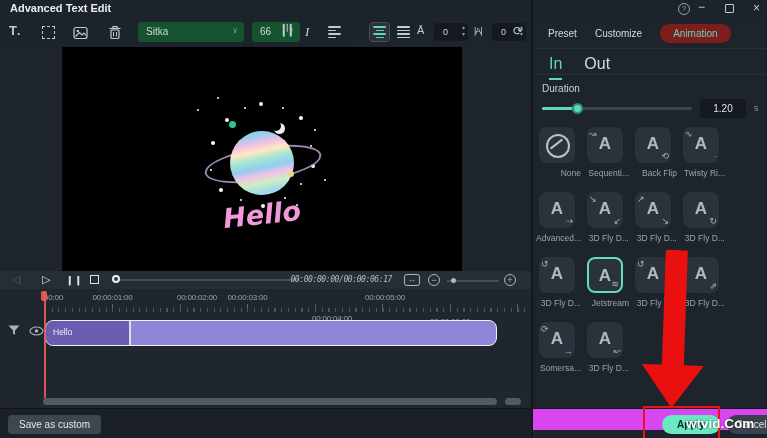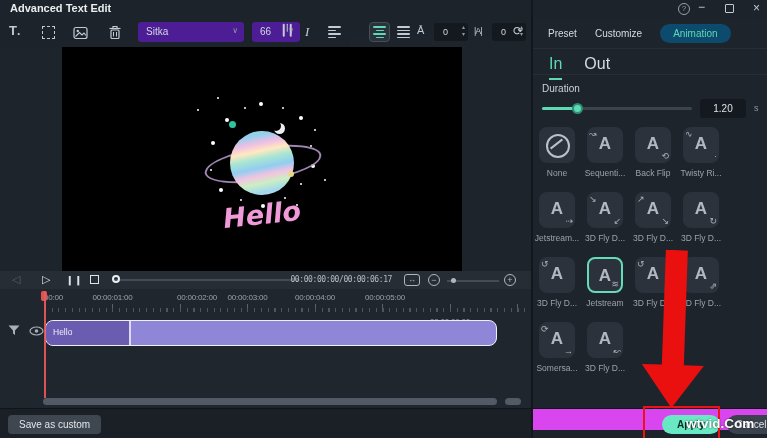--- a/index.html
+++ b/index.html
@@ -16,21 +16,21 @@
   .close-btn{ position:absolute; left:753px; top:1px; font-size:12px; color:#c3cad2; }
 
   
   .toolbar { position:absolute; left:0; top:18px; width:531px; height:29px; background:#1d232a; }
   .tb { position:absolute; color:#c3cad2; }
   .tool-text { left:9px; top:5px; font-size:13px; font-weight:bold; }
   .tool-text i { font-style:normal; font-size:12px; }
   .tool-transform { left:42px; top:8px; width:13px; height:13px; border:1px dashed #c3cad2; }
   .tool-img { left:73px; top:8px; }
   .tool-trash { left:108px; top:7px; }
-  .select { position:absolute; top:4px; height:20px; background:#4c1d95; border-radius:3px; font-size:10px; color:#d3d8de; }
+  .select { position:absolute; top:4px; height:20px; background:#14532d; border-radius:3px; font-size:10px; color:#d3d8de; }
   .select .val { position:absolute; left:8px; top:4px; }
   .select .chev { position:absolute; right:6px; top:4px; font-size:8px; color:#8f98a2; }
   .font-select { left:138px; width:106px; }
   .size-select { left:252px; width:48px; }
   .fmt { position:absolute; top:8px; }
   .bars { display:inline-flex; flex-direction:column; gap:2px; width:13px; }
   .bars i { height:1.5px; border-radius:1px; background:#c3cad2; display:block; }
   .bars .w1 { width:13px; } .bars .w2 { width:8px; }
   .bars.right { align-items:flex-end; } .bars.center { align-items:center; }
   .bars.justify .w2 { width:13px; }
@@ -62,21 +62,21 @@
   .dot-teal { position:absolute; left:168px; top:86px; width:7px; height:7px; border-radius:50%; background:#2fc39e; transform:translate(-1px,-12px); }
   .dot-yellow { position:absolute; left:226px; top:124px; width:6px; height:6px; border-radius:50%; background:#e8d98a; }
   .preview-hello { position:absolute; left:138px; top:152px; width:124px; text-align:center; font-size:27px; font-weight:bold; font-style:italic; color:#f09ad9; transform:rotate(-6deg); font-family:"DejaVu Sans", sans-serif; }
 
   
   .playbar { position:absolute; left:0; top:271px; width:531px; height:18px; background:#262d35; font-size:11px; }
   .pb { position:absolute; top:2px; color:#dfe4e8; }
   .pb.dim { color:#59626c; }
   .seek-track { position:absolute; left:115px; top:8px; width:185px; height:2px; background:#434c57; border-radius:1px; }
   .seek-handle { position:absolute; left:112px; top:4px; width:8px; height:8px; border:2px solid #eceff2; border-radius:50%; }
-  .timecode { position:absolute; right:139px; top:4px; font-family:"DejaVu Sans Mono", monospace; font-size:8px; letter-spacing:-0.4px; color:#b4bcc5; }
+  .timecode { position:absolute; right:139px; top:4px; font-family:"DejaVu Sans Mono", monospace; font-size:8px; letter-spacing:-0.4px; color:#b4bcc5;font-style:italic; }
   .fit-btn { position:absolute; left:404px; top:3px; width:16px; height:12px; border:1px solid #aeb6bf; border-radius:3px; font-size:8px; line-height:10px; text-align:center; color:#aeb6bf; }
   .zoom-circ { position:absolute; top:3px; width:12px; height:12px; border:1px solid #aeb6bf; border-radius:50%; font-size:9px; line-height:10px; text-align:center; color:#aeb6bf; }
   .zoom-track { position:absolute; left:447px; top:9px; width:52px; height:2px; background:#434c57; }
   .zoom-dot { position:absolute; left:451px; top:7px; width:5px; height:5px; border-radius:50%; background:#aeb6bf; }
 
   
   .timeline { position:absolute; left:0; top:289px; width:531px; height:119px; background:#20262e; }
   .rlabel { position:absolute; top:4px; font-size:8px; letter-spacing:-0.2px; color:#99a2ab; white-space:nowrap; }
   .ticks-minor { position:absolute; left:45px; right:3px; top:19px; height:4px;
     background:repeating-linear-gradient(90deg,#4d565f 0 1px,transparent 1px 6.75px); }
@@ -98,21 +98,21 @@
   .right-footer { position:absolute; left:533px; top:408px; width:234px; height:22px; background:#d946ef; border-top:1px solid #10151a; }
   .apply-btn { position:absolute; left:129px; top:6px; width:58px; height:19px; line-height:19px; text-align:center; background:#69e8c4; border-radius:10px; font-size:10px; font-weight:bold; color:#0b2b21; }
   .cancel-btn { position:absolute; left:194px; top:6px; width:48px; height:19px; line-height:19px; text-align:center; background:#3a424d; border-radius:10px; font-size:10px; color:#e0e4e8; }
 
   .vdiv { position:absolute; left:531px; top:0; width:2px; height:438px; background:#12171d; }
 
   
   .right { position:absolute; left:533px; top:18px; width:234px; height:390px; background:#1e242b; }
   .ptabs { position:absolute; left:15px; top:6px; display:flex; gap:18px; align-items:center; }
   .ptab { font-size:10px; color:#d6dbe0; padding:4px 0; }
-  .ptab.active { color:#5fd8b4; background:#0c4a6e; border-radius:10px; padding:4px 13px; }
+  .ptab.active { color:#5fd8b4; background:#7f1d1d; border-radius:10px; padding:4px 13px; }
   .rdiv1 { position:absolute; left:0; top:30px; width:234px; height:1px; background:#272e36; }
   .stabs { position:absolute; left:16px; top:37px; display:flex; gap:22px; }
   .stab { font-size:16px; color:#d6dbe0; padding-bottom:5px; }
   .stab.active { color:#5fd8b4; border-bottom:2px solid #5fd8b4; }
   .rdiv2 { position:absolute; left:0; top:56px; width:234px; height:1px; background:#272e36; }
   .dur-label { position:absolute; left:9px; top:65px; font-size:10px; color:#ccd2d8; }
   .dur-track { position:absolute; left:9px; top:89px; width:150px; height:3px; border-radius:2px; background:#3c444e; }
   .dur-fill { position:absolute; left:0; top:0; width:35px; height:3px; border-radius:2px; background:#5fd8b4; }
   .dur-handle { position:absolute; left:30px; top:-4px; width:11px; height:11px; border-radius:50%; background:#5fd8b4; border:2px solid #2b8f73; }
   .dur-box { position:absolute; left:167px; top:81px; width:46px; height:19px; background:#14191f; border-radius:3px; font-size:10px; color:#dde2e6; text-align:center; line-height:19px; }
@@ -120,21 +120,21 @@
 
   .grid { position:absolute; left:6px; top:109px; width:226px; display:flex; flex-wrap:wrap; column-gap:12px; row-gap:14px; }
   .cell { width:36px; }
   .tile { position:relative; width:36px; height:36px; border-radius:8px; background:#2b323b; }
   .tile.selected { border:2px solid #64dcb7; }
   .tile .A { position:absolute; left:0; right:0; top:7px; text-align:center; font-size:17px; font-weight:bold; color:#c9d0d7; opacity:.85; }
   .tile .pre { position:absolute; left:2px; top:2px; font-size:9px; color:#c9d0d7; opacity:.8; }
   .tile .post { position:absolute; right:2px; bottom:2px; font-size:9px; color:#c9d0d7; opacity:.8; }
   .tile.none::before { content:""; position:absolute; left:7px; top:7px; width:20px; height:20px; border:2px solid #b9c1c9; border-radius:50%; }
   .tile.none::after { content:""; position:absolute; left:10px; top:16px; width:15px; height:2px; background:#b9c1c9; transform:rotate(-38deg); }
-  .tlabel { margin-top:5px; width:48px; margin-left:-6px; text-align:center; font-size:8.5px; color:#9aa3ac; white-space:nowrap; overflow:visible; }
+  .tlabel { margin-top:5px; width:48px; margin-left:-6px; text-align:right; font-size:8.5px; color:#9aa3ac; white-space:nowrap; overflow:visible; }
 
   
   .red-rect { position:absolute; left:643px; top:406px; width:77px; height:40px; border:2px solid #e91515; z-index:50; }
   .red-arrow { position:absolute; left:639px; top:250px; z-index:60; transform:rotate(2deg); }
   .watermark { position:absolute; left:686px; top:416px; z-index:70; font-size:13.5px; font-weight:600; color:#ffffff; text-shadow:0 0 2px rgba(0,0,0,.7); }
 
   svg.licon { display:block; }
 </style>
 </head>
 <body>
@@ -254,21 +254,21 @@
     <span class="zoom-dot"></span>
     <span class="zoom-circ" style="left:504px">+</span>
   </div>
 
   <div class="timeline">
     <div style="position:absolute; left:0; top:0; width:100%; height:28px;">
         <span class="rlabel" style="left: 44px;">00:00</span>
         <span class="rlabel" style="left: 112.5px; transform: translateX(-50%);">00:00:01:00</span>
         <span class="rlabel" style="left: 180px; transform: translateX(-50%); margin-left: 17px;">00:00:02:00</span>
         <span class="rlabel" style="left: 247.5px; transform: translateX(-50%);">00:00:03:00</span>
-        <span class="rlabel" style="left: 315px; transform: translateX(-50%);">00:00:04:00</span>
+        <span class="rlabel" style="left: 332px; transform: translateX(-50%); margin-top: 21px;">00:00:04:00</span>
         <span class="rlabel" style="left: 385px; transform: translateX(-50%);">00:00:05:00</span>
         <span class="rlabel" style="left: 450px; transform: translateX(-50%); margin-top: 24px;">00:00:06:00</span>
       </div>
     <div class="ticks-major"></div>
     <div class="ticks-minor"></div>
     <div class="playhead-flag"></div>
     <div class="playhead-line"></div>
     <div class="track-icons">
       <span>
         <svg class="licon" width="12" height="11" viewBox="0 0 12 11">
@@ -343,21 +343,21 @@
             <span class="post">·</span>
           </div>
           <div class="tlabel">Twisty Ri...</div>
         </div>
         <div class="cell">
           <div class="tile">
             <span class="pre"></span>
             <span class="A">A</span>
             <span class="post">⇢</span>
           </div>
-          <div class="tlabel">Jetstream...</div>
+          <div class="tlabel">Advanced...</div>
         </div>
         <div class="cell">
           <div class="tile">
             <span class="pre">↘</span>
             <span class="A">A</span>
             <span class="post">↙</span>
           </div>
           <div class="tlabel">3D Fly D...</div>
         </div>
         <div class="cell">

